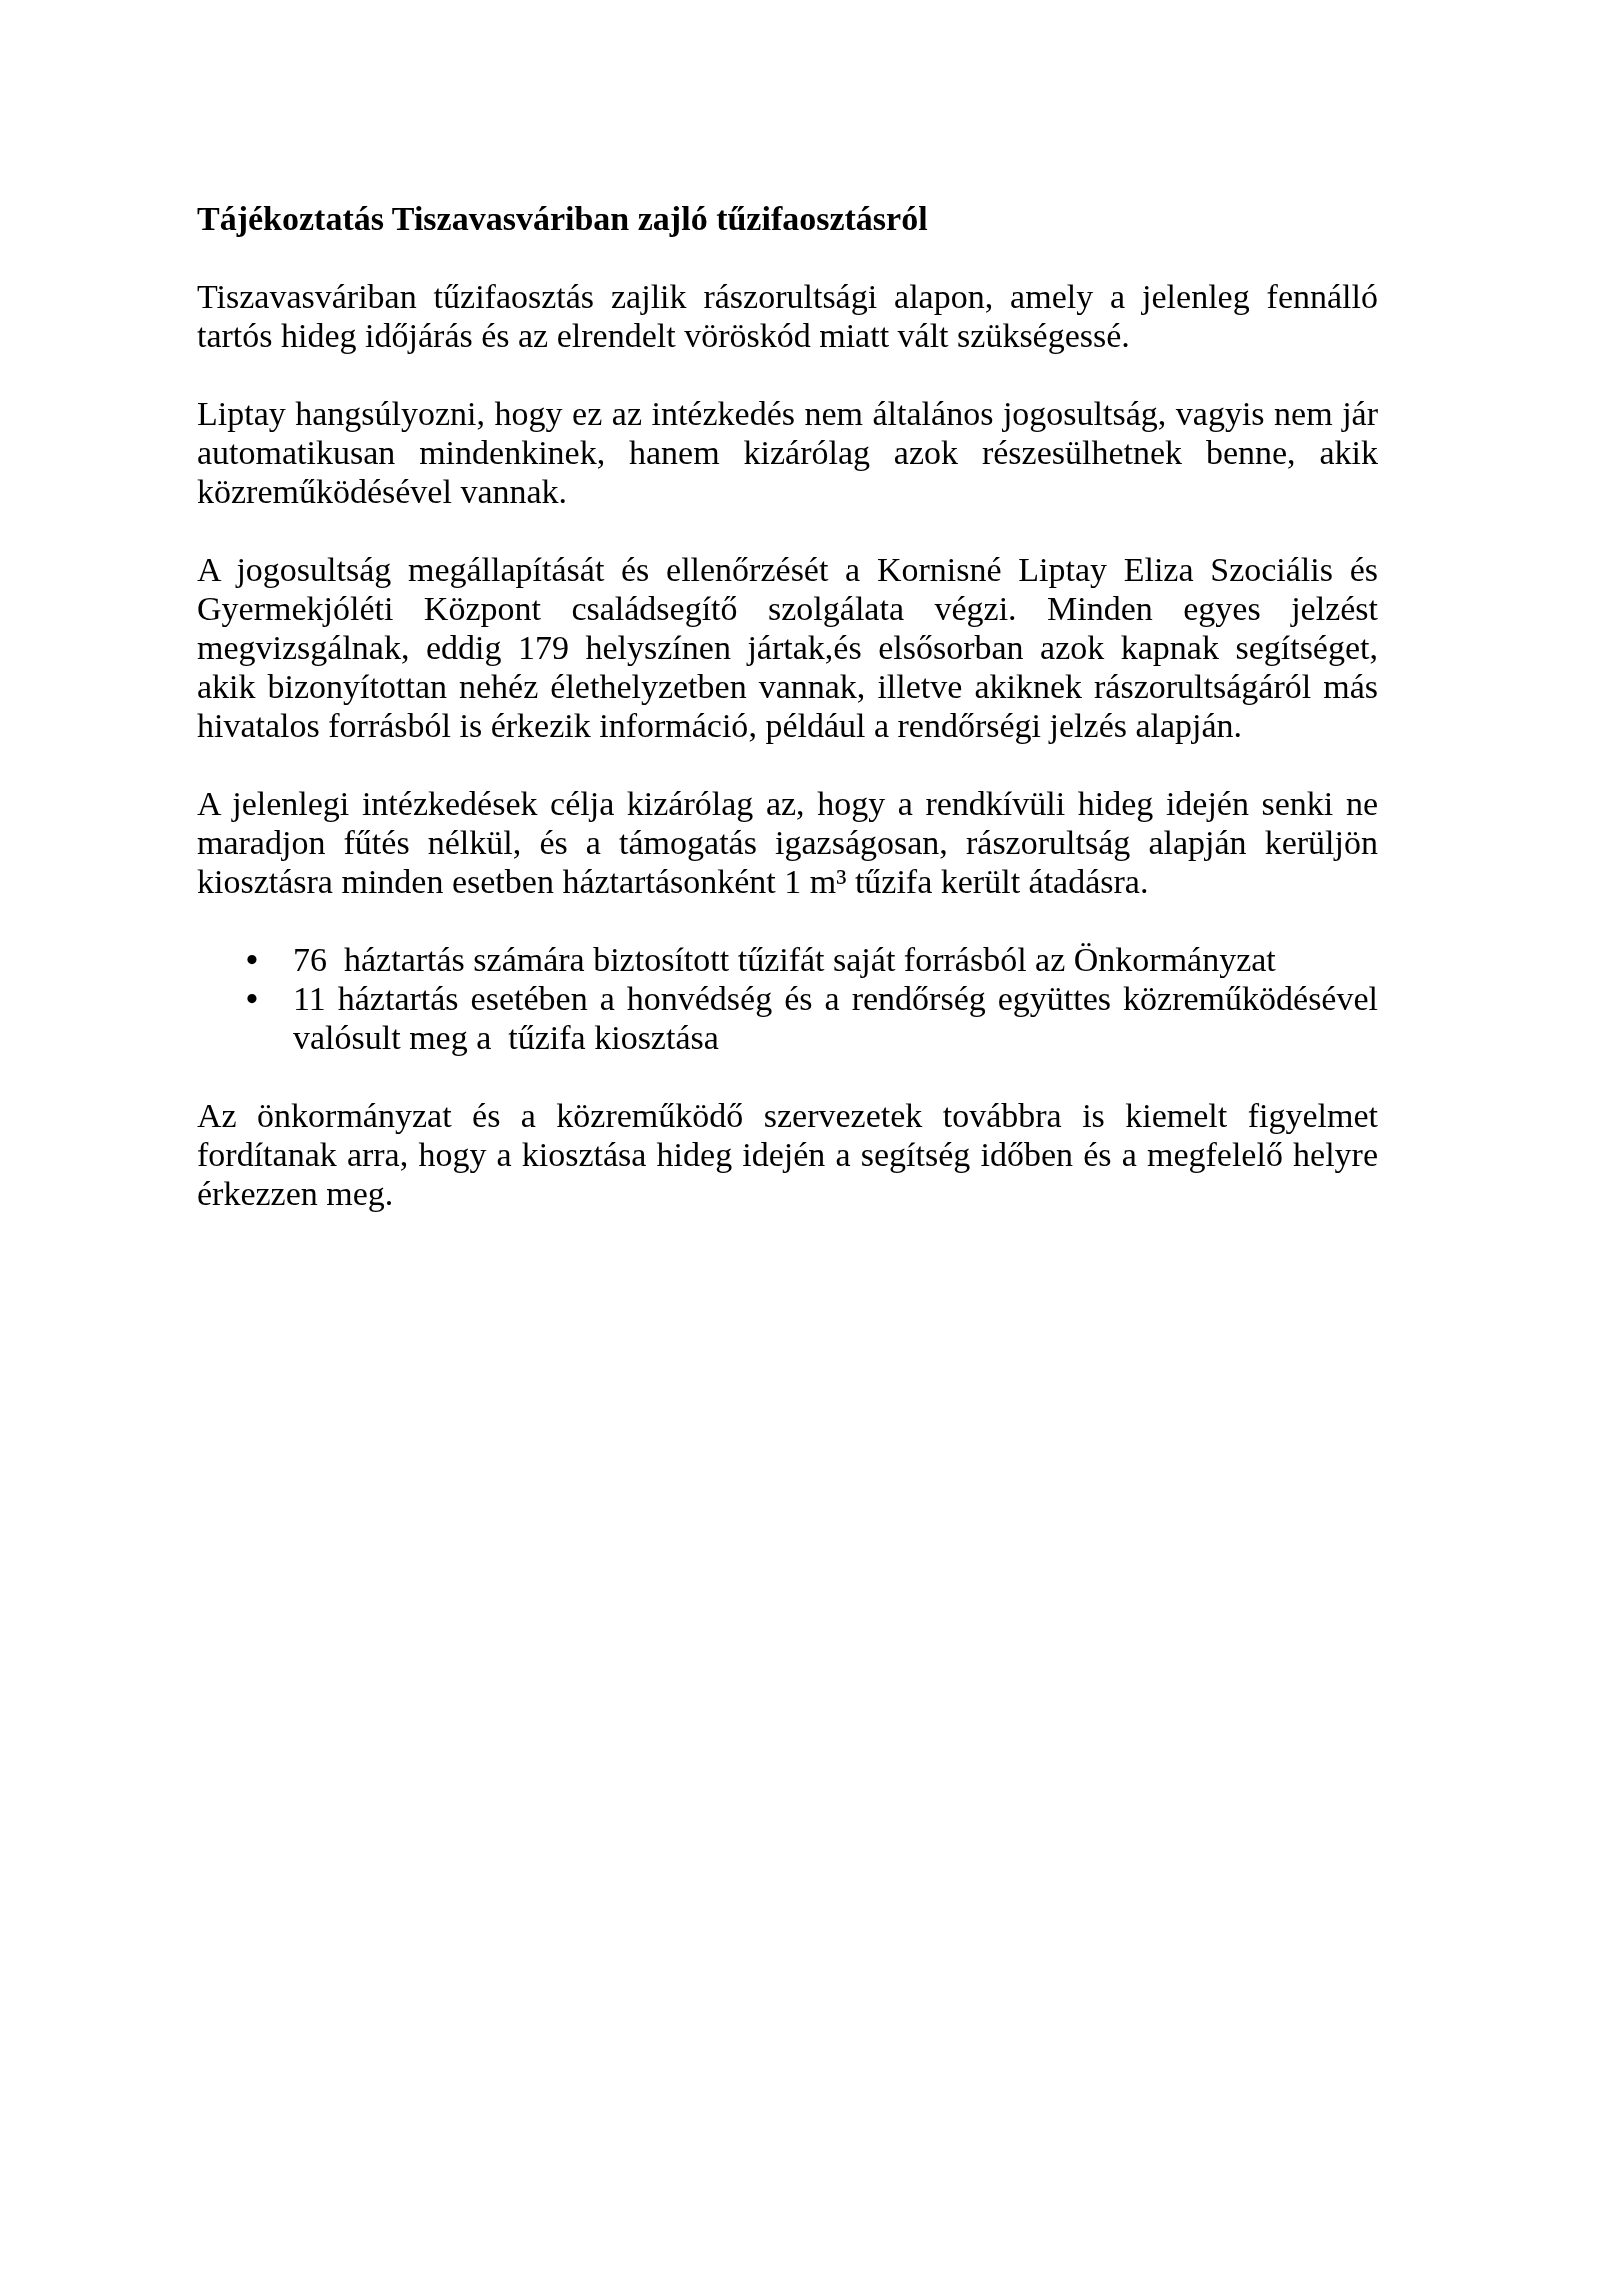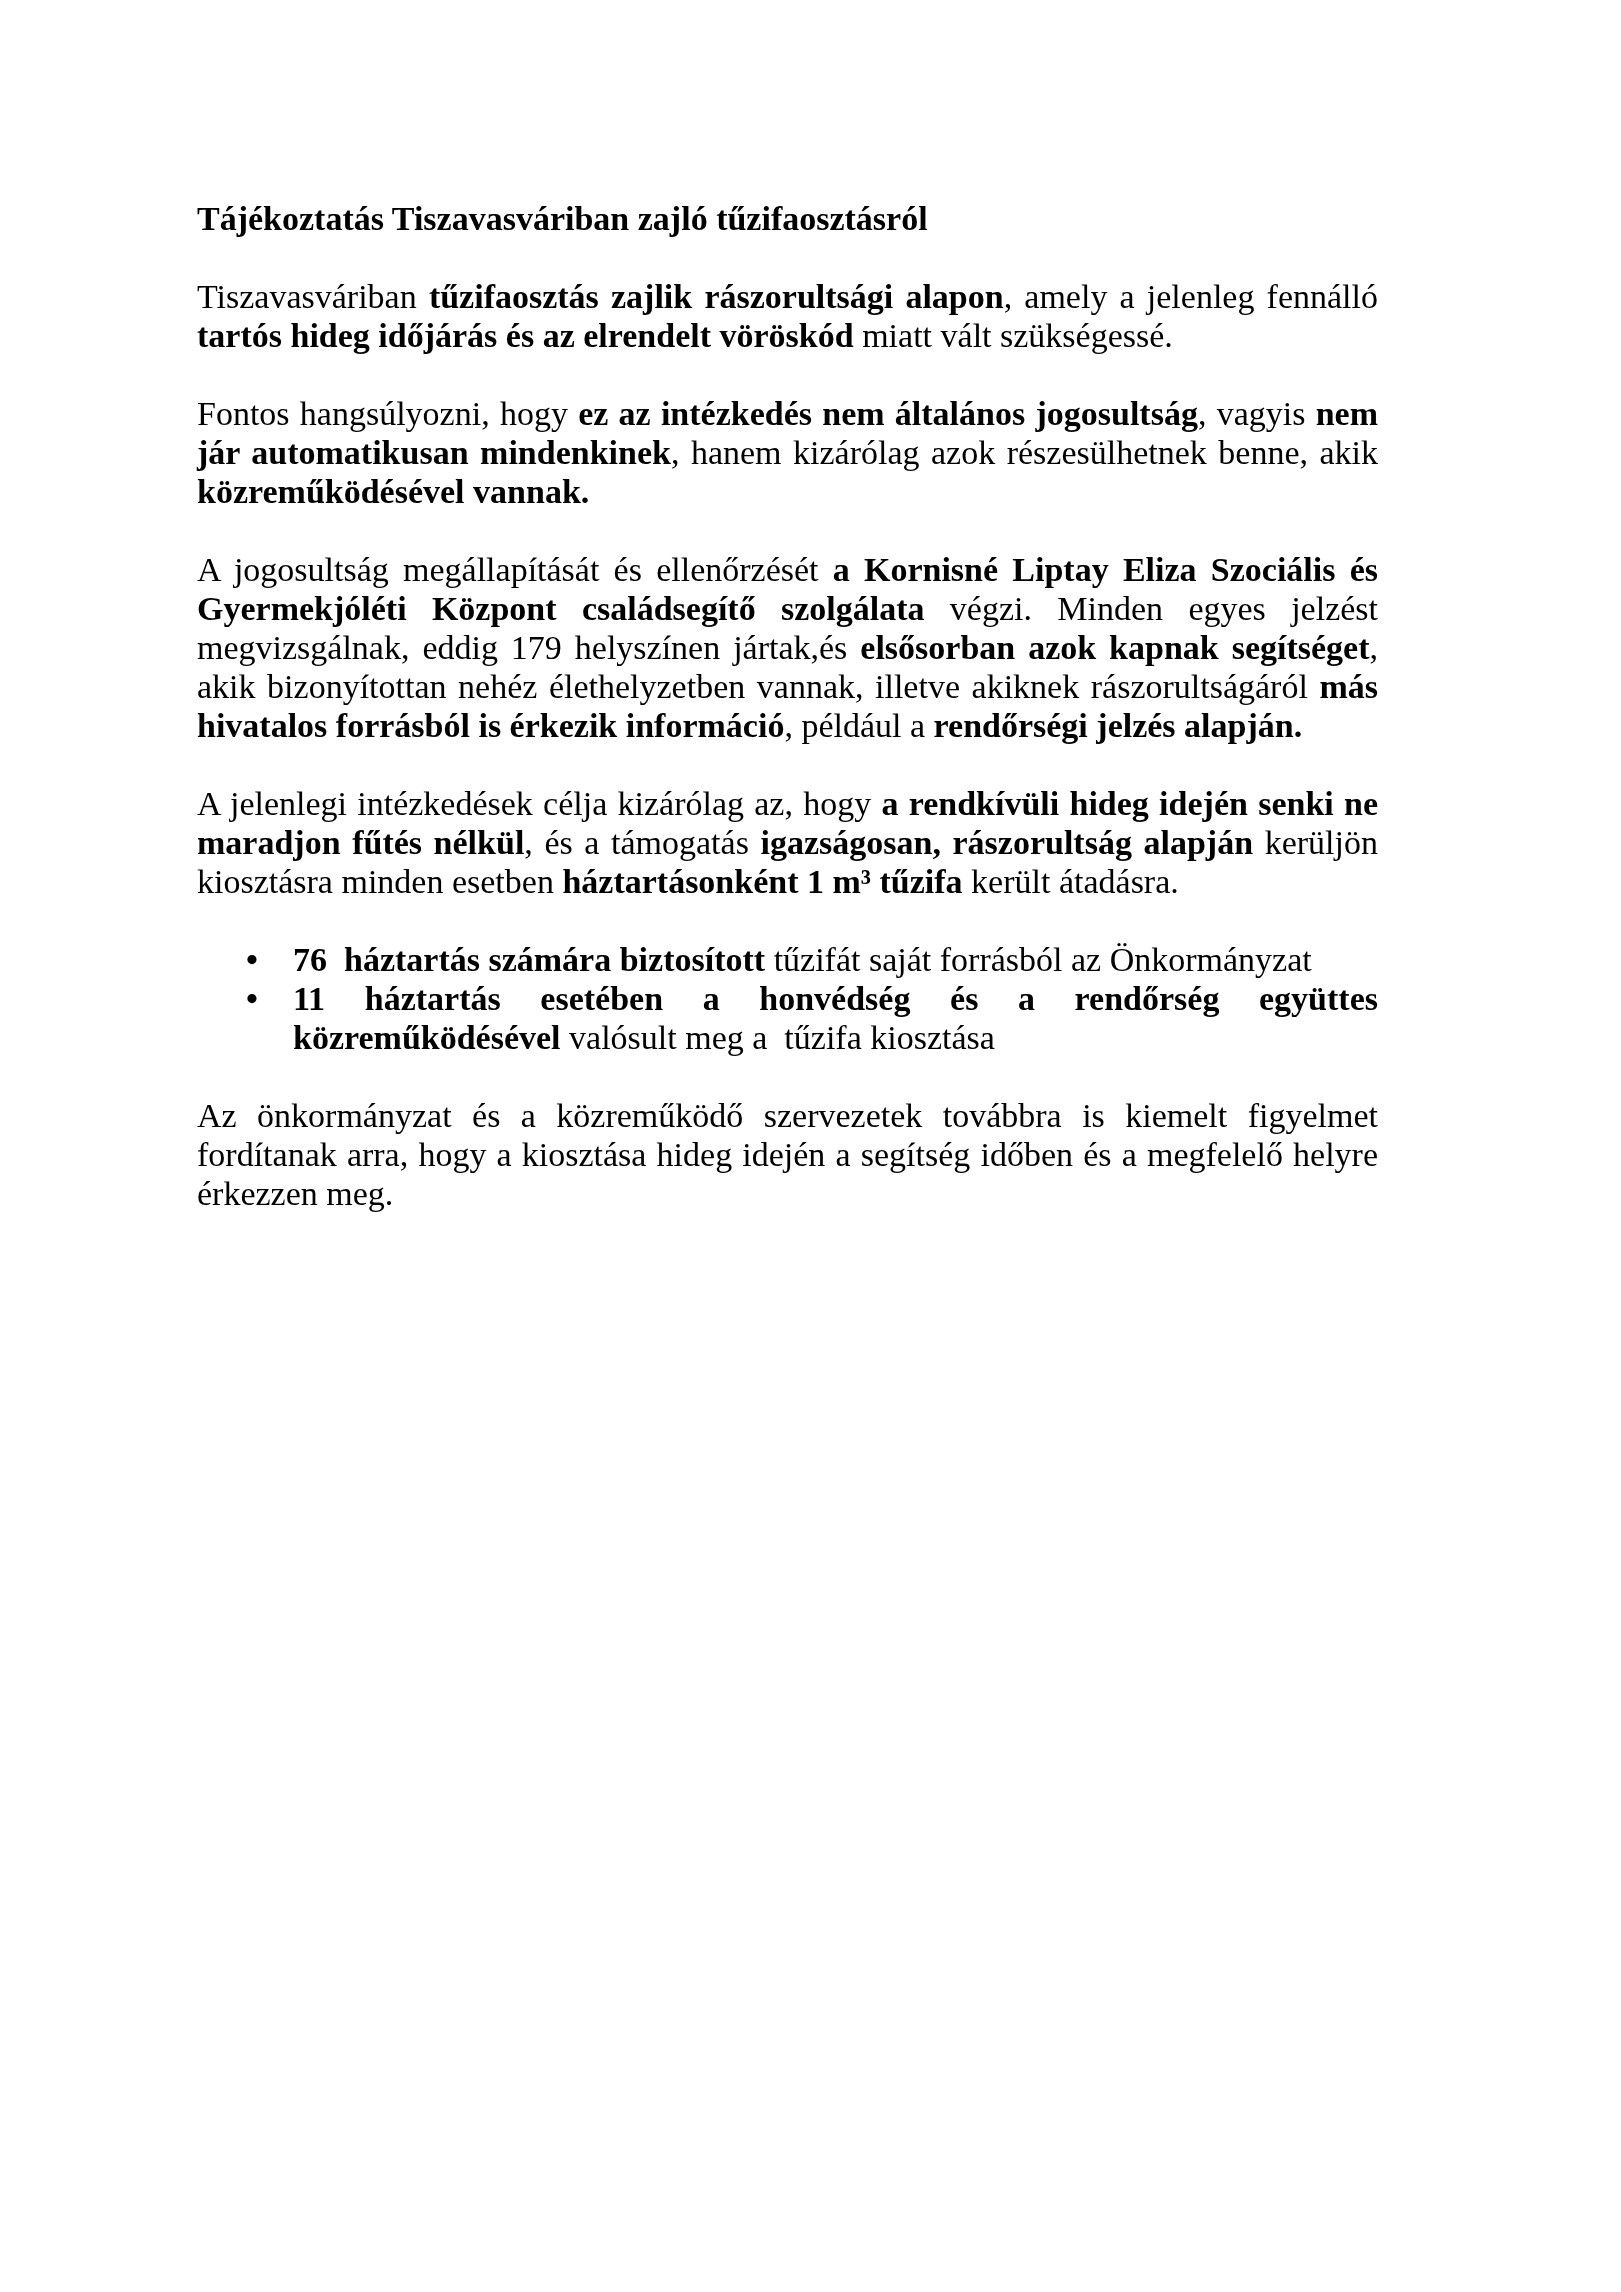--- a/index.html
+++ b/index.html
@@ -29,21 +29,21 @@
     text-align: left;
     white-space: pre-wrap;
   }
   .para {
     font-size: 34px;
     line-height: 39px;
     margin: 0 0 39px 0;
     text-align: justify;
     white-space: pre-wrap;
   }
-  .para .b, .bullet-list .b { font-weight: bold; }
+  .para .b, .bullet-list .b { font-weight: normal; }
   .bullet-list {
     list-style: none;
     margin: 0 0 39px 0;
     padding: 0;
   }
   .bullet-list li {
     position: relative;
     font-size: 34px;
     line-height: 39px;
     padding-left: 96px;
@@ -58,21 +58,21 @@
     white-space: normal;
   }
 </style>
 </head>
 <body>
 
 <div class="page">
   <h1 class="title">Tájékoztatás Tiszavasváriban zajló tűzifaosztásról</h1>
   <div id="doc-body">
       <p class="para"><span>Tiszavasváriban </span><span class="b">tűzifaosztás zajlik rászorultsági alapon</span><span>, amely a jelenleg fennálló </span><span class="b">tartós hideg időjárás és az elrendelt vöröskód</span><span> miatt vált szükségessé.</span></p>
-      <p class="para"><span>Fontos hangsúlyozni, hogy </span><span class="b">ez az intézkedés nem általános jogosultság</span><span>, vagyis </span><span class="b">nem jár automatikusan mindenkinek</span><span>, hanem kizárólag azok részesülhetnek benne, akik </span><span class="b">közreműködésével vannak.</span></p>
+      <p class="para"><span>Liptay hangsúlyozni, hogy </span><span class="b">ez az intézkedés nem általános jogosultság</span><span>, vagyis </span><span class="b">nem jár automatikusan mindenkinek</span><span>, hanem kizárólag azok részesülhetnek benne, akik </span><span class="b">közreműködésével vannak.</span></p>
       <p class="para"><span>A jogosultság megállapítását és ellenőrzését </span><span class="b">a Kornisné Liptay Eliza Szociális és Gyermekjóléti Központ családsegítő szolgálata</span><span> végzi. Minden egyes jelzést megvizsgálnak, eddig 179 helyszínen jártak,és </span><span class="b">elsősorban azok kapnak segítséget</span><span>, akik bizonyítottan nehéz élethelyzetben vannak, illetve akiknek rászorultságáról </span><span class="b">más hivatalos forrásból is érkezik információ</span><span>, például a </span><span class="b">rendőrségi jelzés alapján.</span></p>
       <p class="para"><span>A jelenlegi intézkedések célja kizárólag az, hogy </span><span class="b">a rendkívüli hideg idején senki ne maradjon fűtés nélkül</span><span>, és a támogatás </span><span class="b">igazságosan, rászorultság alapján</span><span> kerüljön kiosztásra minden esetben </span><span class="b">háztartásonként 1 m³ tűzifa</span><span> került átadásra.</span></p>
       <ul class="bullet-list">
         <li><span class="marker">•</span><span class="b">76  háztartás számára biztosított</span><span> tűzifát saját forrásból az Önkormányzat</span></li>
         <li><span class="marker">•</span><span class="b">11 háztartás esetében a honvédség és a rendőrség együttes közreműködésével</span><span> valósult meg a  tűzifa kiosztása</span></li>
       </ul>
       <p class="para"><span>Az önkormányzat és a közreműködő szervezetek továbbra is kiemelt figyelmet fordítanak arra, hogy a kiosztása hideg idején a segítség időben és a megfelelő helyre érkezzen meg.</span></p>
     </div>
 </div>
 

